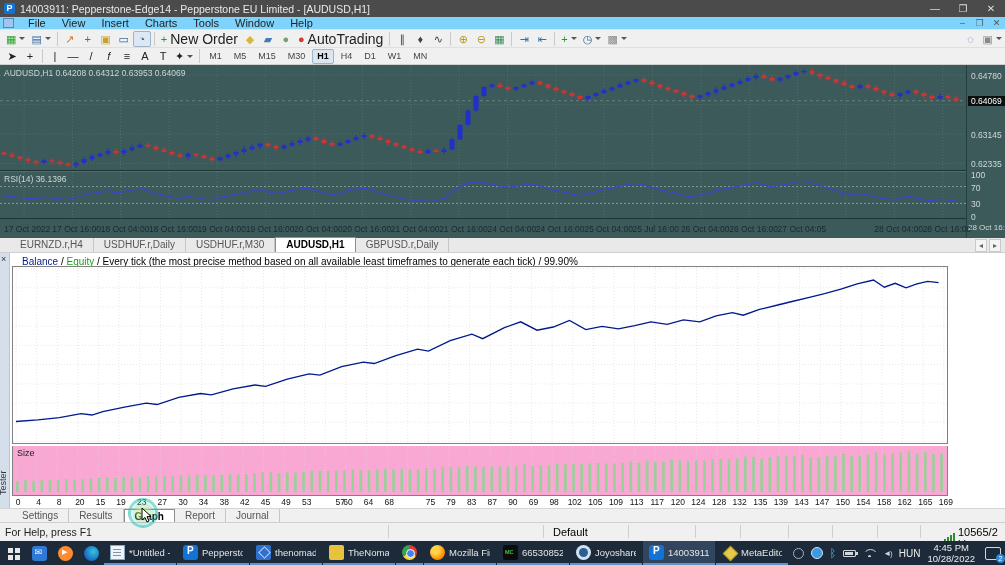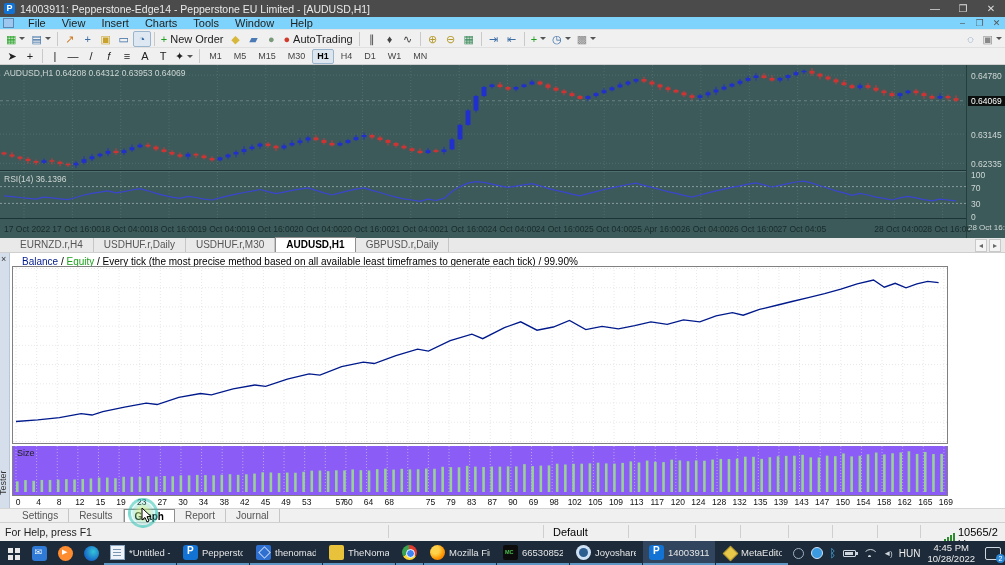--- a/index.html
+++ b/index.html
@@ -22,21 +22,21 @@
   #child-ctl{margin-left:auto;display:flex}
   #child-ctl span{width:17px;text-align:center;color:#555;font-size:9px;line-height:12px;border:1px solid transparent}
 
   
   #toolbar1{left:0;top:30px;width:1005px;height:18px;background:#f0f0f0;display:flex;align-items:center;padding-left:3px;border-bottom:1px solid #e0e0e0}
   #toolbar2{left:0;top:48px;width:1005px;height:17px;background:#f0f0f0;display:flex;align-items:center;padding-left:3px;border-bottom:1px solid #cfcfcf}
   .tb-btn{height:16px;min-width:18px;display:flex;align-items:center;justify-content:center;padding:0 2px;border:1px solid transparent;border-radius:2px;color:#333}
   .tb-btn.pressed{border-color:#9ab6cf;background:#dde8f2}
   .tb-sep{width:1px;height:14px;background:#c9c9c9;margin:0 3px}
   .tb-glyph{font-size:11px;line-height:14px}
-  .tb-label{font-size:11px;margin-left:3px;color:#222}
+  .tb-label{font-size:14px;margin-left:3px;color:#222}
   .dd{width:0;height:0;border-left:3px solid transparent;border-right:3px solid transparent;border-top:3px solid #555;margin-left:3px}
   .tf-btn{height:15px;padding:0 4px;font-size:9px;color:#444;display:flex;align-items:center;border:1px solid transparent;border-radius:2px;margin:0 1px}
   .tf-btn.active{background:#dde6ee;border-color:#9ab6cf;color:#000;font-weight:bold}
 
   
   #chart-zone{left:0;top:65px;width:1005px;height:173px;background:#3d5a5a}
   #price-scale{left:966px;top:65px;width:39px;height:173px;border-left:1px solid #24403d;color:#cfd8d6;font-size:8.5px}
   .pr-label{position:absolute;left:4px}
   #price-tag{position:absolute;left:1px;background:#0b0f0e;color:#fff;padding:0 3px;font-size:8.5px;line-height:10px}
   .rsi-lab{position:absolute;left:4px}
@@ -56,21 +56,21 @@
 
   
   #tester{left:0;top:253px;width:1005px;height:269px;background:#fff}
   #tester-strip{left:0;top:253px;width:10px;height:269px;background:#d5dfec;border-right:1px solid #b9c6d6}
   #tester-close{position:absolute;left:1px;top:2px;font-size:9px;color:#333;line-height:9px}
   #tester-vlabel{position:absolute;left:-2px;top:230px;transform:rotate(-90deg);transform-origin:6px 6px;font-size:9px;color:#333;white-space:nowrap}
   #tester-header{left:22px;top:256px;width:940px;height:12px;font-size:10px;white-space:nowrap;overflow:hidden}
   #balance-plot{left:12px;top:266px;width:936px;height:178px;border:1px solid #808080;background:#fff}
   #tester-ylabels{left:950px;top:253px;width:55px;height:200px;color:#111;font-size:8.5px}
   .ty-label{position:absolute;left:2px}
-  #size-panel{left:12px;top:446px;width:936px;height:50px;border:1px solid #808080;border-top:none;background:#8b5cf6}
+  #size-panel{left:12px;top:446px;width:936px;height:50px;border:1px solid #808080;border-top:none;background:#f9a8d4}
   #size-label{position:absolute;left:4px;top:2px;font-size:9px;color:#222}
   #tester-xlabels{left:12px;top:497px;width:936px;height:11px}
   .tx-label{position:absolute;top:0;font-size:8.5px;color:#111;width:24px;text-align:center}
 
   
   #tester-tabs{left:0;top:508px;width:1005px;height:14px;background:#f0f0f0;border-top:1px solid #d5d5d5;display:flex;align-items:center;padding-left:12px}
   .tester-tab{font-size:10px;color:#555;padding:0 10px;border-right:1px solid #c6c6c6;line-height:13px}
   .tester-tab.active{background:#fff;color:#000;font-weight:bold;border:1px solid #8e8e8e;border-bottom:none}
 
   
@@ -605,21 +605,21 @@
       <span class="time-label" style="left: 149.05px;">18 Oct 16:00</span>
       <span class="time-label" style="left: 197.4px;">19 Oct 04:00</span>
       <span class="time-label" style="left: 245.75px;">19 Oct 16:00</span>
       <span class="time-label" style="left: 294.1px;">20 Oct 04:00</span>
       <span class="time-label" style="left: 342.45px;">20 Oct 16:00</span>
       <span class="time-label" style="left: 390.8px;">21 Oct 04:00</span>
       <span class="time-label" style="left: 439.15px;">21 Oct 16:00</span>
       <span class="time-label" style="left: 487.5px;">24 Oct 04:00</span>
       <span class="time-label" style="left: 535.85px;">24 Oct 16:00</span>
       <span class="time-label" style="left: 584.2px;">25 Oct 04:00</span>
-      <span class="time-label" style="left: 632.55px;">25 Apr 16:00</span>
+      <span class="time-label" style="left: 632.55px;">25 Jul 16:00</span>
       <span class="time-label" style="left: 680.9px;">26 Oct 04:00</span>
       <span class="time-label" style="left: 729.25px;">26 Oct 16:00</span>
       <span class="time-label" style="left: 777.6px;">27 Oct 04:05</span>
       <span class="time-label" style="left: 874px; margin-top: 18px;">27 Oct 16:00</span>
       <span class="time-label" style="left: 874.3px;">28 Oct 04:00</span>
       <span class="time-label" style="left: 922.65px;">28 Oct 16:00</span>
     </div>
 <div id="price-scale" class="abs">
       <span class="pr-label" style="top: 6.10309px;">0.64780</span>
       <span class="pr-label" style="top: 65.0979px;">0.63145</span>
@@ -875,21 +875,21 @@
         <rect x="910.98" y="5.9521472116983745" width="2.6" height="40.047852788301626" fill="#98d098"></rect>
         <rect x="919.16" y="8.055067440100508" width="2.6" height="37.94493255989949" fill="#98d098"></rect>
         <rect x="927.3399999999999" y="7.874043094008812" width="2.6" height="38.12595690599119" fill="#98d098"></rect>
       </svg>
   <span id="size-label">Size</span>
 </div>
 <div id="tester-xlabels" class="abs">
       <span class="tx-label" style="left: -6px;">0</span>
       <span class="tx-label" style="left: 14.62px;">4</span>
       <span class="tx-label" style="left: 35.24px;">8</span>
-      <span class="tx-label" style="left: 55.86px;">12</span>
+      <span class="tx-label" style="left: 55.86px;">20</span>
       <span class="tx-label" style="left: 76.48px;">15</span>
       <span class="tx-label" style="left: 97.1px;">19</span>
       <span class="tx-label" style="left: 117.72px;">23</span>
       <span class="tx-label" style="left: 138.34px;">27</span>
       <span class="tx-label" style="left: 158.96px;">30</span>
       <span class="tx-label" style="left: 179.58px;">34</span>
       <span class="tx-label" style="left: 200.2px;">38</span>
       <span class="tx-label" style="left: 220.82px;">42</span>
       <span class="tx-label" style="left: 241.44px;">45</span>
       <span class="tx-label" style="left: 262.06px;">49</span>

